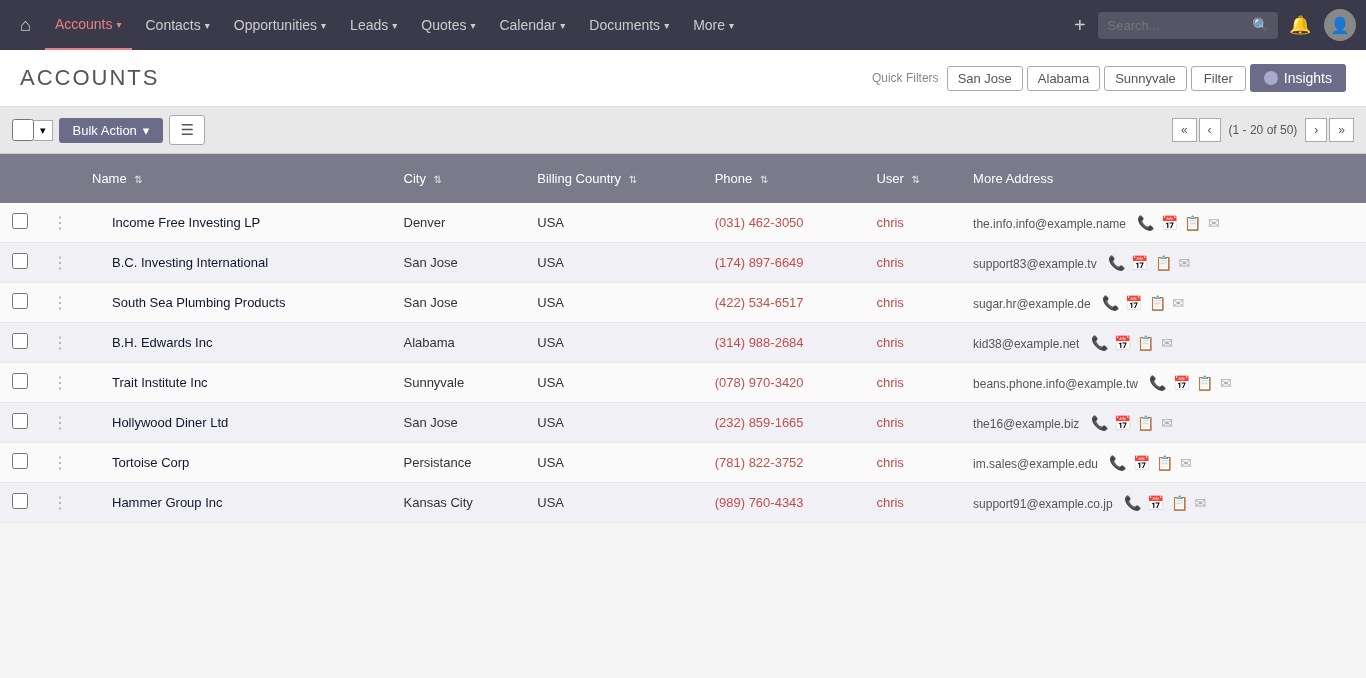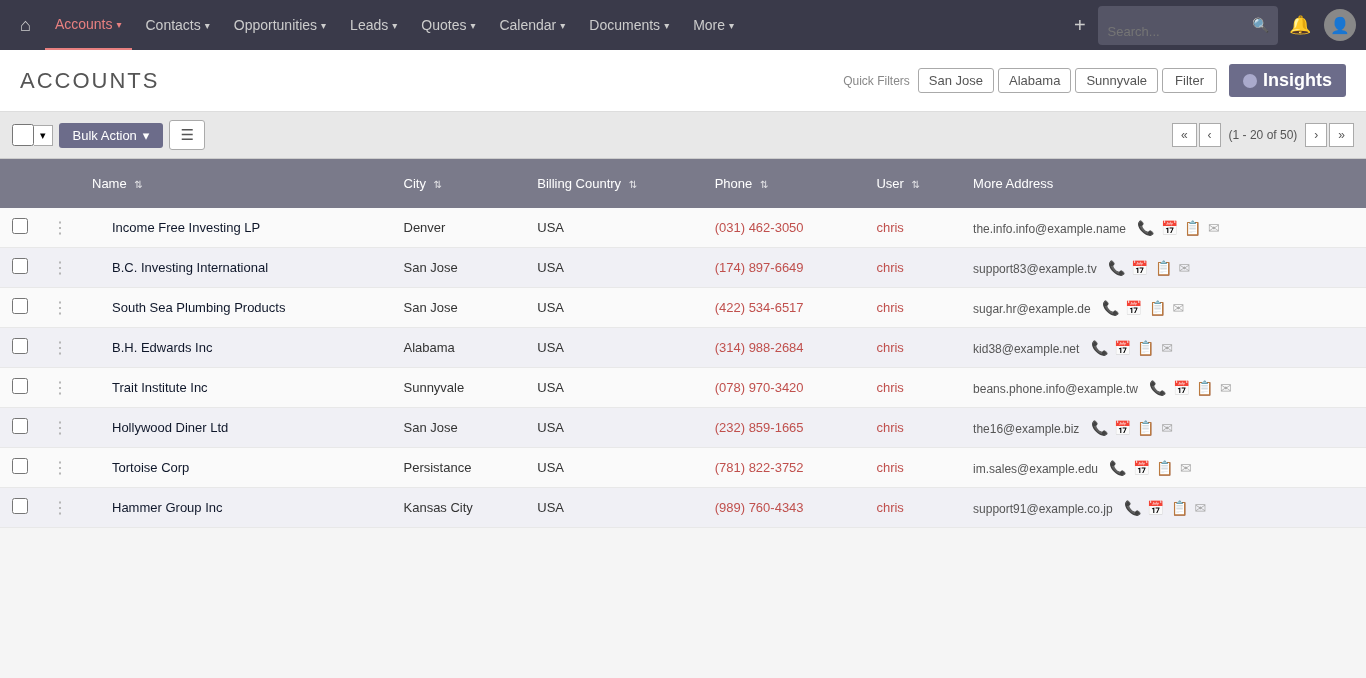--- a/index.html
+++ b/index.html
@@ -40,21 +40,21 @@
     .nav-plus {
       color: #ccc;
       font-size: 20px;
       padding: 0 8px;
       cursor: pointer;
     }
     .search-box {
       background: #555566;
       border: none;
       border-radius: 4px;
-      padding: 18px 30px 6px 10px;
+      padding: 6px 30px 6px 10px;
       color: #fca5a5;
       font-size: 13px;
       width: 180px;
       outline: none;
     }
     .search-wrapper {
       position: relative;
       display: flex;
       align-items: center;
     }
@@ -114,35 +114,34 @@
       margin-right: 4px;
       cursor: pointer;
     }
     .filter-btn {
       background: #fff;
       border: 1px solid #aaa;
       border-radius: 3px;
       padding: 4px 12px;
       font-size: 13px;
       color: #555;
-      margin-right: 12px;
+      margin-right: 4px;
       cursor: pointer;
     }
     .insights-btn {
       background: #6c6c8a;
       border: none;
       border-radius: 3px;
       padding: 6px 14px;
-      font-size: 18px;
+      font-size: 14px;
       color: #fff;
       cursor: pointer;
       display: flex;
       align-items: center;
       gap: 6px;
-      font-weight: bold;
     }
     .insights-circle {
       width: 14px;
       height: 14px;
       border-radius: 50%;
       background: #aaaacc;
       display: inline-block;
     }
 
     

